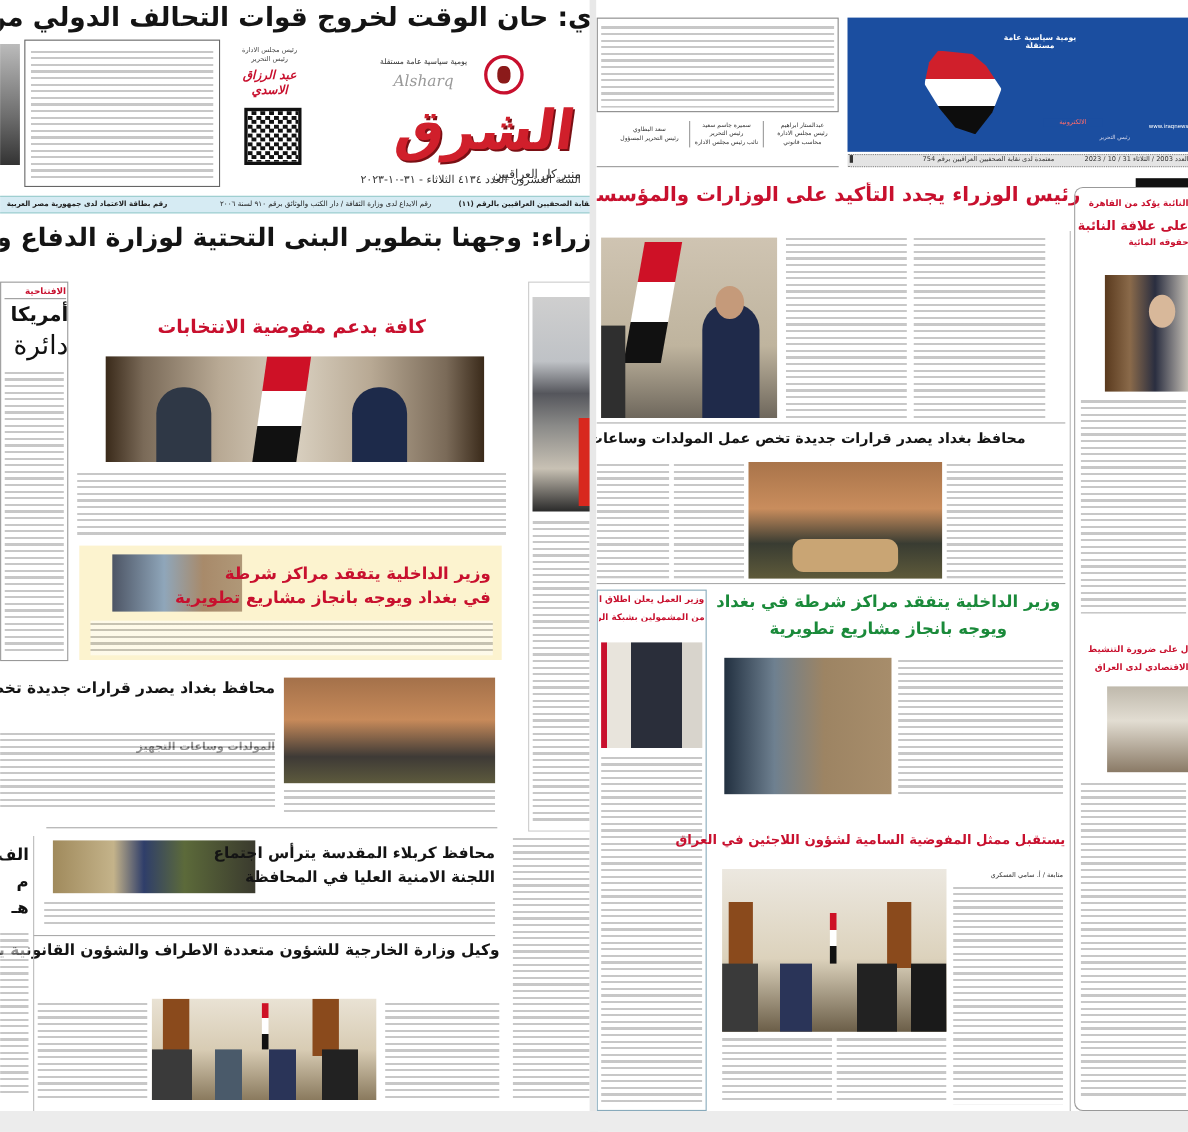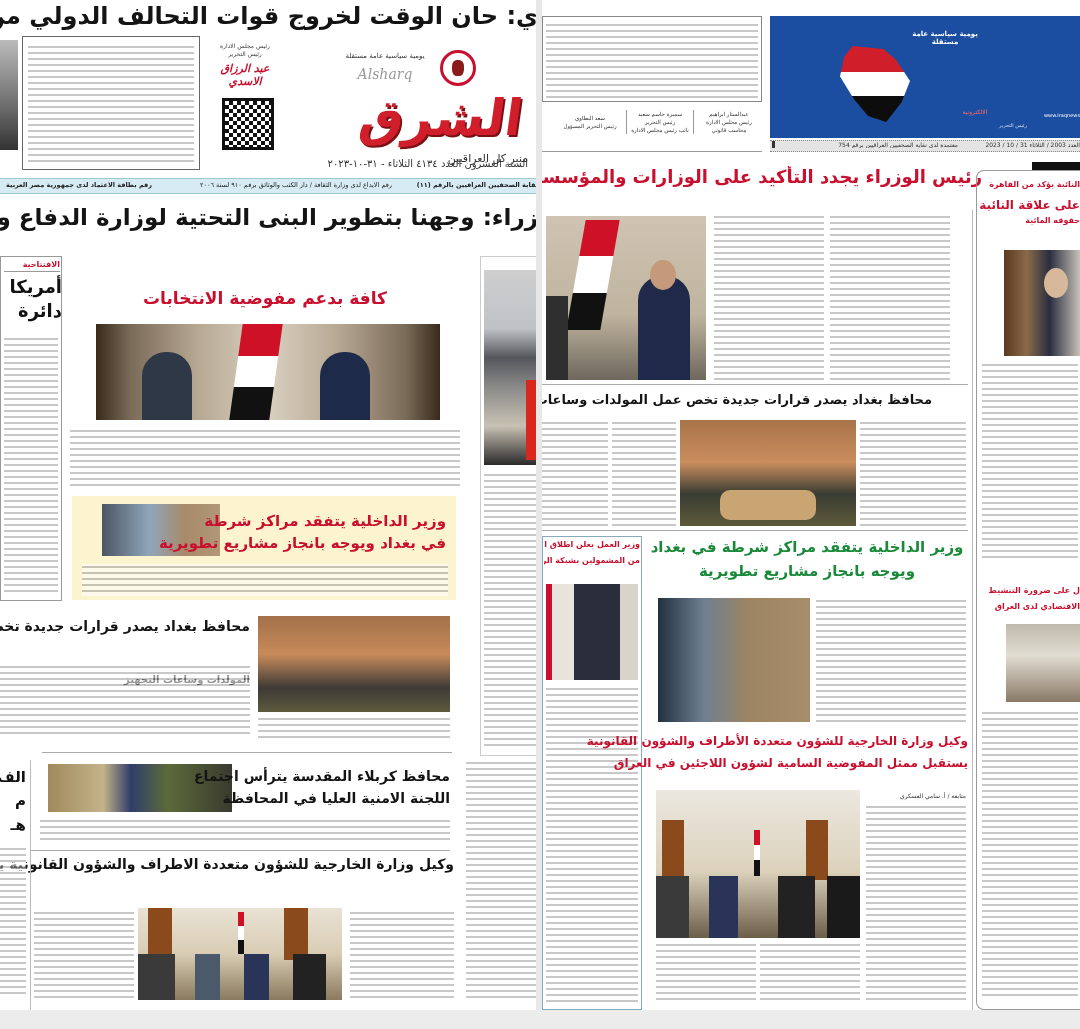--- a/index.html
+++ b/index.html
@@ -50,21 +50,21 @@
   <div style="position:absolute;left:0;top:178px;width:538px;height:16px;background:#d6ebf3;border-top:1px solid #9cc;border-bottom:1px solid #9cc"></div>
   <div style="position:absolute;left:2px;top:181px;width:150px;font-size:6.5px;font-weight:bold;color:#222;white-space:nowrap;overflow:hidden">رقم بطاقة الاعتماد لدى جمهورية مصر العربية</div>
   <div style="position:absolute;left:162px;top:181px;width:230px;font-size:6.5px;font-weight:normal;color:#222;white-space:nowrap;overflow:hidden">رقم الايداع لدى وزارة الثقافة / دار الكتب والوثائق برقم ٩١٠ لسنة ٢٠٠٦</div>
   <div style="position:absolute;left:410px;top:181px;width:128px;font-size:6.5px;font-weight:bold;color:#222;white-space:nowrap;overflow:hidden">نقابة الصحفيين العراقيين بالرقم (١١)</div>
 
   <div class="hl black" style="left:0;top:204px;width:538px;height:32px;font-size:23px;overflow:hidden;direction:rtl;text-align:right">زراء: وجهنا بتطوير البنى التحتية لوزارة الدفاع وتسليحها من المناشئ</div>
 
   <div class="box" style="left:0;top:256px;width:62px;height:345px"></div>
   <div style="position:absolute;left:4px;top:260px;width:56px;font-size:8px;font-weight:bold;color:#c8102e;text-align:right;border-bottom:1px solid #999;padding-bottom:2px">الافتتاحية</div>
   <div style="position:absolute;left:4px;top:276px;width:58px;font-size:18px;font-weight:bold;color:#111;text-align:right">أمريكا</div>
-  <div style="position:absolute;left:4px;top:300px;width:58px;font-size:18px;font-weight:bold;color:#111;text-align:right">دائرة</div>
+  <div style="position:absolute;left:4px;top:300px;width:58px;font-size:24px;font-weight:normal;color:#111;text-align:right">دائرة</div>
   <div class="txt" style="left:4px;top:336px;width:54px;height:258px"></div>
 
   <div class="hl red" style="left:70px;top:288px;width:390px;font-size:17px">كافة بدعم مفوضية الانتخابات</div>
   <div class="photo" style="left:96px;top:324px;width:344px;height:96px;background:linear-gradient(90deg,#3a2a1a 0,#7a6a58 10%,#b8a994 30%,#d9d0c0 50%,#b8a994 70%,#7a6a58 90%,#3a2a1a)">
     <div style="position:absolute;left:140px;top:0;width:40px;height:96px;background:linear-gradient(#ce1126 0 33%,#fff 33% 66%,#111 66%);transform:skewX(-8deg)"></div>
     <div style="position:absolute;left:46px;top:28px;width:50px;height:68px;background:#2f3846;border-radius:24px 24px 0 0"></div>
     <div style="position:absolute;left:224px;top:28px;width:50px;height:68px;background:#1d2a4a;border-radius:24px 24px 0 0"></div>
   </div>
   <div class="txt" style="left:70px;top:428px;width:390px;height:62px"></div>
 
@@ -174,21 +174,20 @@
   <div class="hl red" style="left:2px;top:540px;width:96px;font-size:8px;text-align:right;overflow:hidden">وزير العمل يعلن اطلاق ال</div>
   <div class="hl red" style="left:2px;top:556px;width:96px;font-size:8px;text-align:right;overflow:hidden">من المشمولين بشبكة الرعا</div>
   <div class="photo" style="left:4px;top:584px;width:92px;height:96px;background:linear-gradient(90deg,#c8102e 0 6%,#e8e4dc 6% 30%,#2a2e3a 30% 80%,#d8d4cc 80%)"></div>
   <div class="txt" style="left:4px;top:686px;width:92px;height:320px"></div>
 
   <div class="hl green" style="left:104px;top:562px;width:322px;font-size:15px">ويوجه بانجاز مشاريع تطويرية</div>
   <div class="hl green" style="left:104px;top:538px;width:322px;font-size:15px">وزير الداخلية يتفقد مراكز شرطة في بغداد</div>
   <div class="photo" style="left:116px;top:598px;width:152px;height:124px;background:linear-gradient(90deg,#223040,#6e8090 30%,#9d8463 60%,#a78d6b)"></div>
   <div class="txt" style="left:274px;top:598px;width:150px;height:124px"></div>
 
-  <div class="hl red" style="left:104px;top:734px;width:322px;font-size:12px">وكيل وزارة الخارجية للشؤون متعددة الأطراف والشؤون القانونية</div>
   <div class="hl red" style="left:104px;top:756px;width:322px;font-size:12px">يستقبل ممثل المفوضية السامية لشؤون اللاجئين في العراق</div>
   <div class="photo" style="left:114px;top:790px;width:204px;height:148px;background:linear-gradient(#ece8e0,#dcd2bc 55%,#6b5e48)">
     <div style="position:absolute;left:6px;top:30px;width:22px;height:60px;background:#8a4a1c"></div>
     <div style="position:absolute;left:150px;top:30px;width:22px;height:60px;background:#8a4a1c"></div>
     <div style="position:absolute;left:98px;top:40px;width:6px;height:46px;background:linear-gradient(#ce1126 0 33%,#fff 33% 66%,#111 66%)"></div>
     <div style="position:absolute;left:0;top:86px;width:204px;height:62px;background:linear-gradient(90deg,#3a3a3a 0 16%,transparent 16% 26%,#2a3458 26% 40%,transparent 40% 60%,#222 60% 78%,transparent 78% 84%,#1a1a1a 84%)"></div>
   </div>
   <div style="position:absolute;left:324px;top:792px;width:100px;font-size:6px;color:#333;text-align:right">متابعة / أ. سامي العسكري</div>
   <div class="txt" style="left:324px;top:804px;width:100px;height:200px"></div>
   <div class="txt" style="left:114px;top:942px;width:100px;height:60px"></div>

